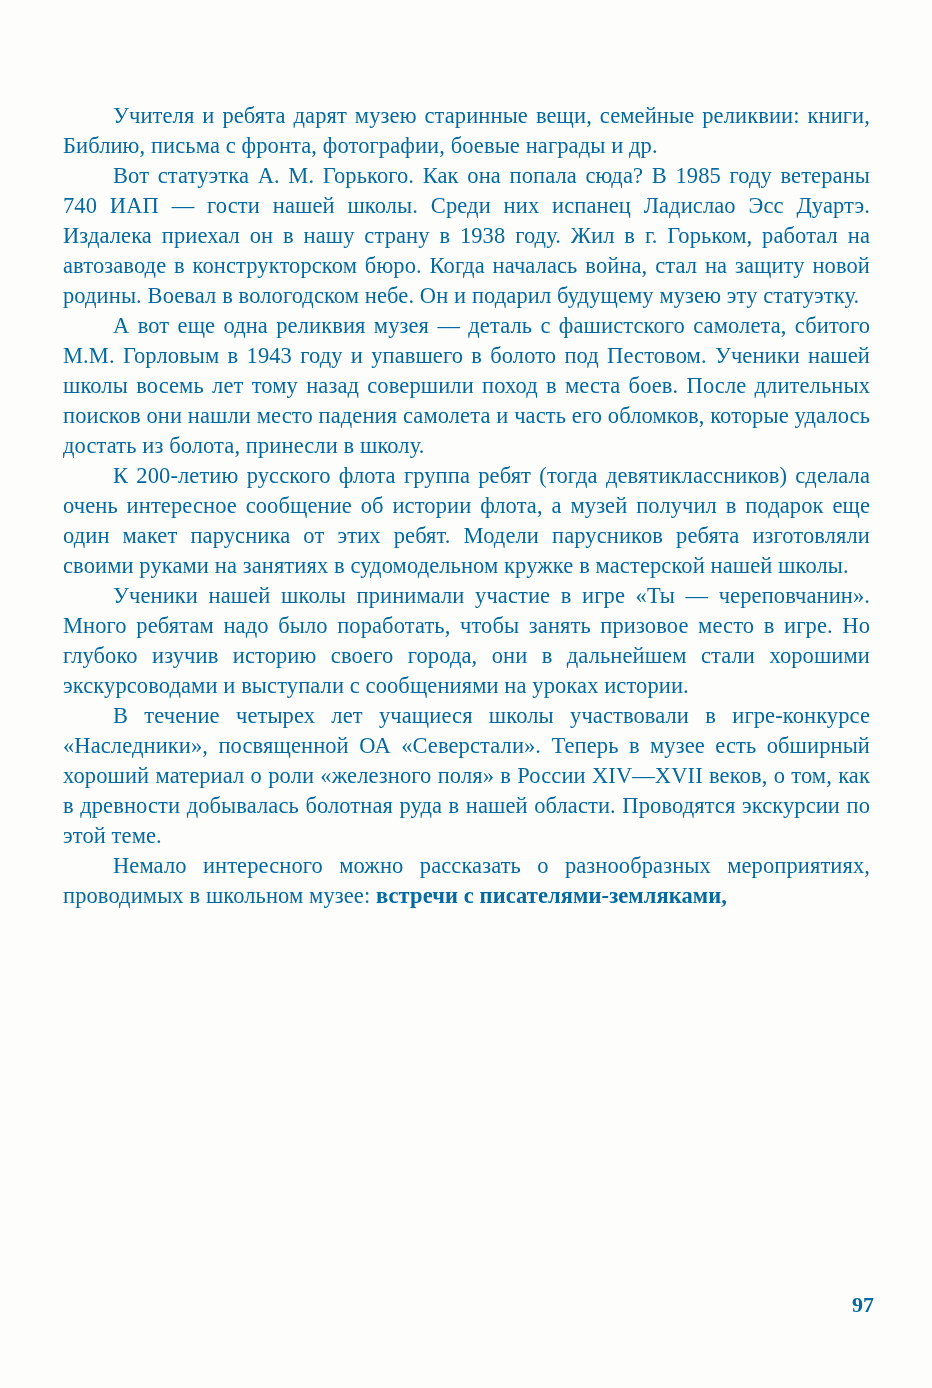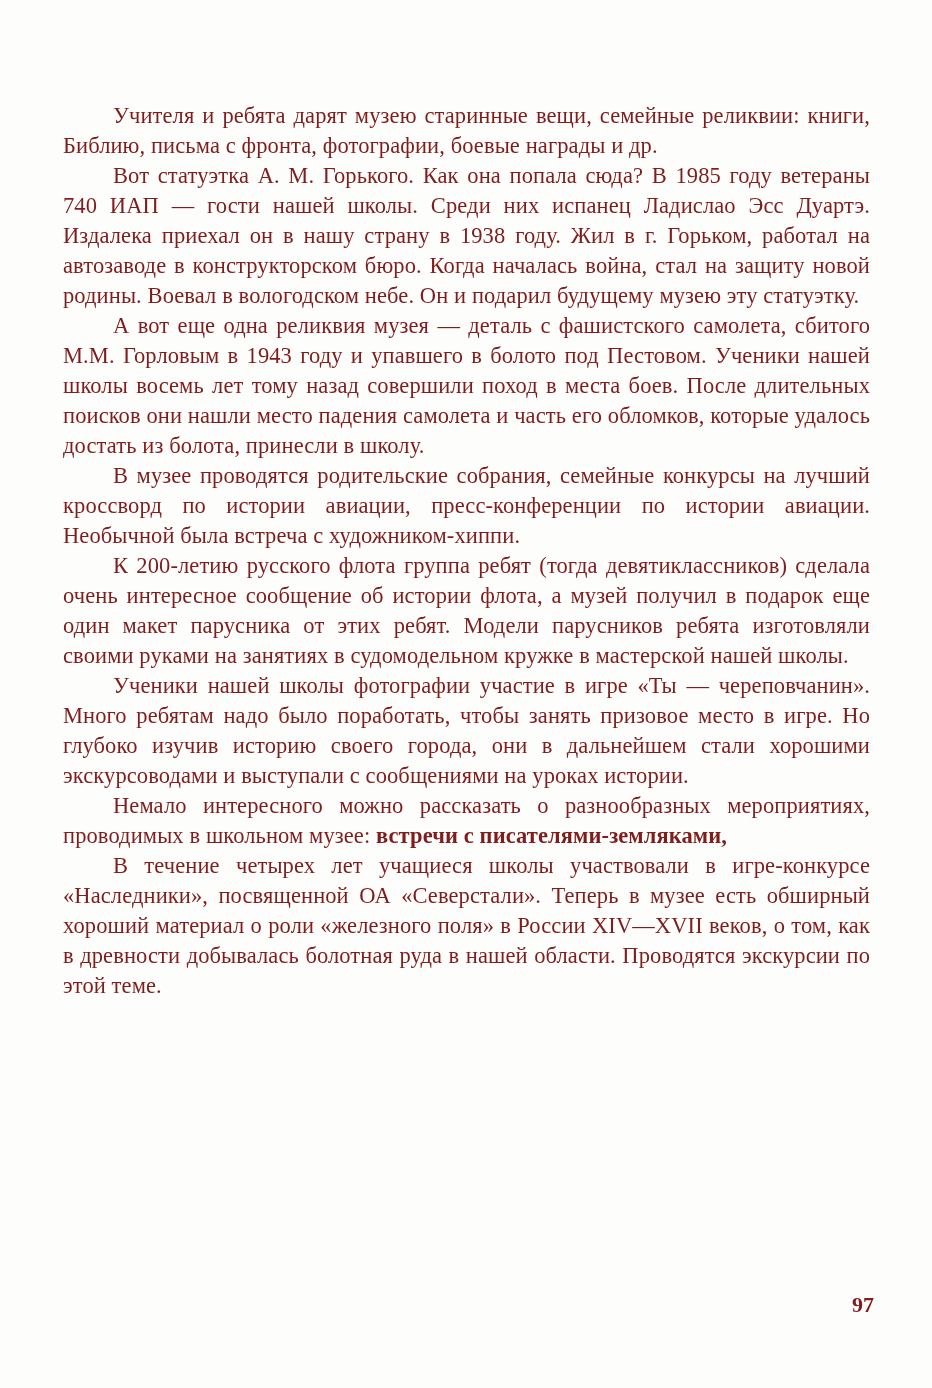--- a/index.html
+++ b/index.html
@@ -8,21 +8,21 @@
     background: #e8e8e8;
   }
   .page {
     position: relative;
     width: 932px;
     height: 1388px;
     margin: 0 auto;
     background: #fdfdfc;
     overflow: hidden;
     font-family: "Liberation Serif", "DejaVu Serif", serif;
-    color: #7f1d1d;
+    color: #0369a1;
   }
   .text-block {
     position: absolute;
     left: 63px;
     top: 101px;
     width: 807px;
     font-size: 22.5px;
     line-height: 30px;
     text-align: justify;
     letter-spacing: 0.1px;
@@ -45,23 +45,22 @@
   }
 </style>
 </head>
 <body>
 
 <div class="page">
   <div class="text-block">
     <p>Учителя и ребята дарят музею старинные вещи, семейные реликвии: книги, Библию, письма с фронта, фотографии, боевые награды и др.</p>
     <p>Вот статуэтка А. М. Горького. Как она попала сюда? В 1985 году ветераны 740 ИАП — гости нашей школы. Среди них испанец Ладислао Эсс Дуартэ. Издалека приехал он в нашу страну в 1938 году. Жил в г. Горьком, работал на автозаводе в конструкторском бюро. Когда началась война, стал на защиту новой родины. Воевал в вологодском небе. Он и подарил будущему музею эту статуэтку.</p>
     <p>А вот еще одна реликвия музея — деталь с фашистского самолета, сбитого М.М. Горловым в 1943 году и упавшего в болото под Пестовом. Ученики нашей школы восемь лет тому назад совершили поход в места боев. После длительных поисков они нашли место падения самолета и часть его обломков, которые удалось достать из болота, принесли в школу.</p>
-    <p>В музее проводятся родительские собрания, семейные конкурсы на лучший кроссворд по истории авиации, пресс-конференции по истории авиации. Необычной была встреча с художником-хиппи.</p>
     <p>К 200-летию русского флота группа ребят (тогда девятиклассников) сделала очень интересное сообщение об истории флота, а музей получил в подарок еще один макет парусника от этих ребят. Модели парусников ребята изготовляли своими руками на занятиях в судомодельном кружке в мастерской нашей школы.</p>
-    <p>Ученики нашей школы фотографии участие в игре «Ты — череповчанин». Много ребятам надо было поработать, чтобы занять призовое место в игре. Но глубоко изучив историю своего города, они в дальнейшем стали хорошими экскурсоводами и выступали с сообщениями на уроках истории.</p>
+    <p>Ученики нашей школы принимали участие в игре «Ты — череповчанин». Много ребятам надо было поработать, чтобы занять призовое место в игре. Но глубоко изучив историю своего города, они в дальнейшем стали хорошими экскурсоводами и выступали с сообщениями на уроках истории.</p>
+    <p>В течение четырех лет учащиеся школы участвовали в игре-конкурсе «Наследники», посвященной ОА «Северстали». Теперь в музее есть обширный хороший материал о роли «железного поля» в России XIV—XVII веков, о том, как в древности добывалась болотная руда в нашей области. Проводятся экскурсии по этой теме.</p>
     <p>
       <span>Немало интересного можно рассказать о разнообразных мероприятиях, проводимых в школьном музее: </span>
       <span class="emph">встречи с писателями-земляками,</span>
     </p>
-    <p>В течение четырех лет учащиеся школы участвовали в игре-конкурсе «Наследники», посвященной ОА «Северстали». Теперь в музее есть обширный хороший материал о роли «железного поля» в России XIV—XVII веков, о том, как в древности добывалась болотная руда в нашей области. Проводятся экскурсии по этой теме.</p>
   </div>
   <div class="page-number">97</div>
 </div>
 
 </body></html>

